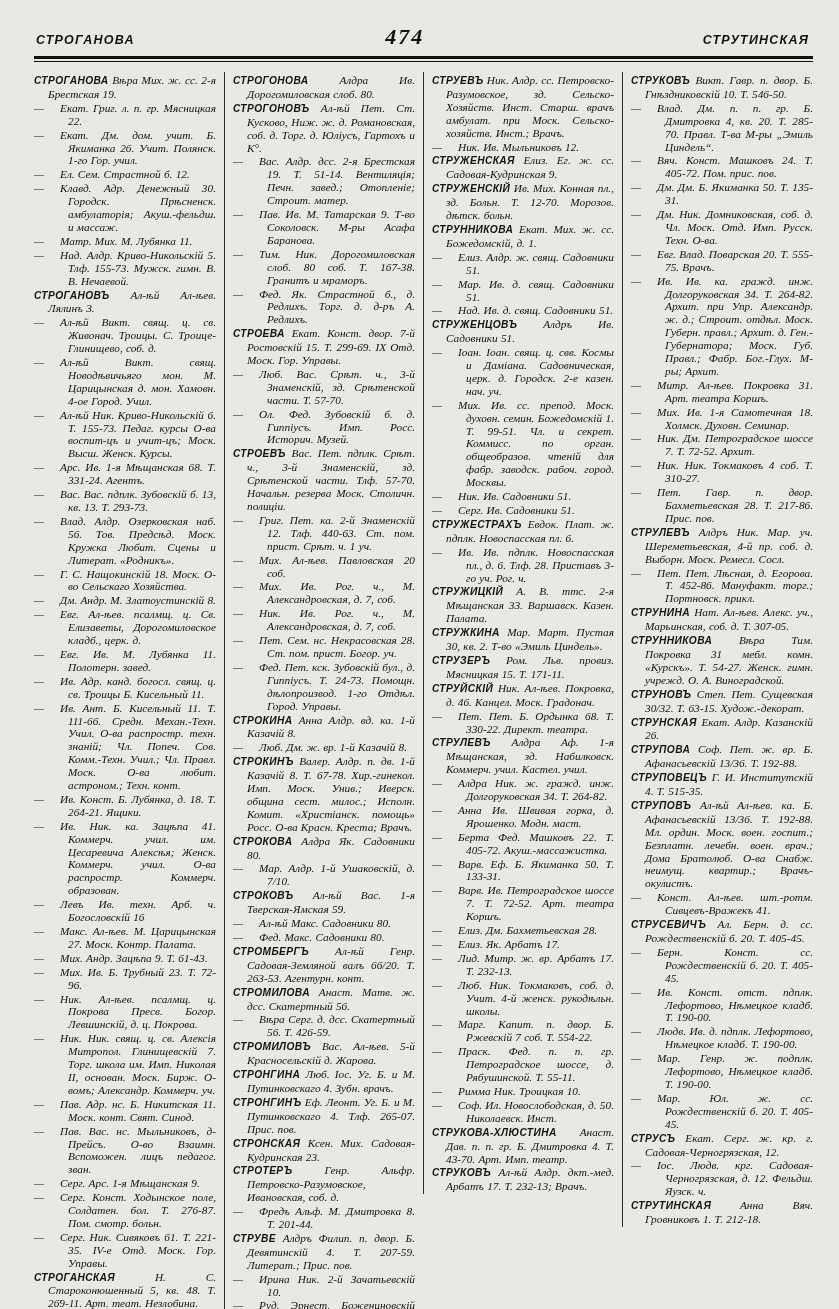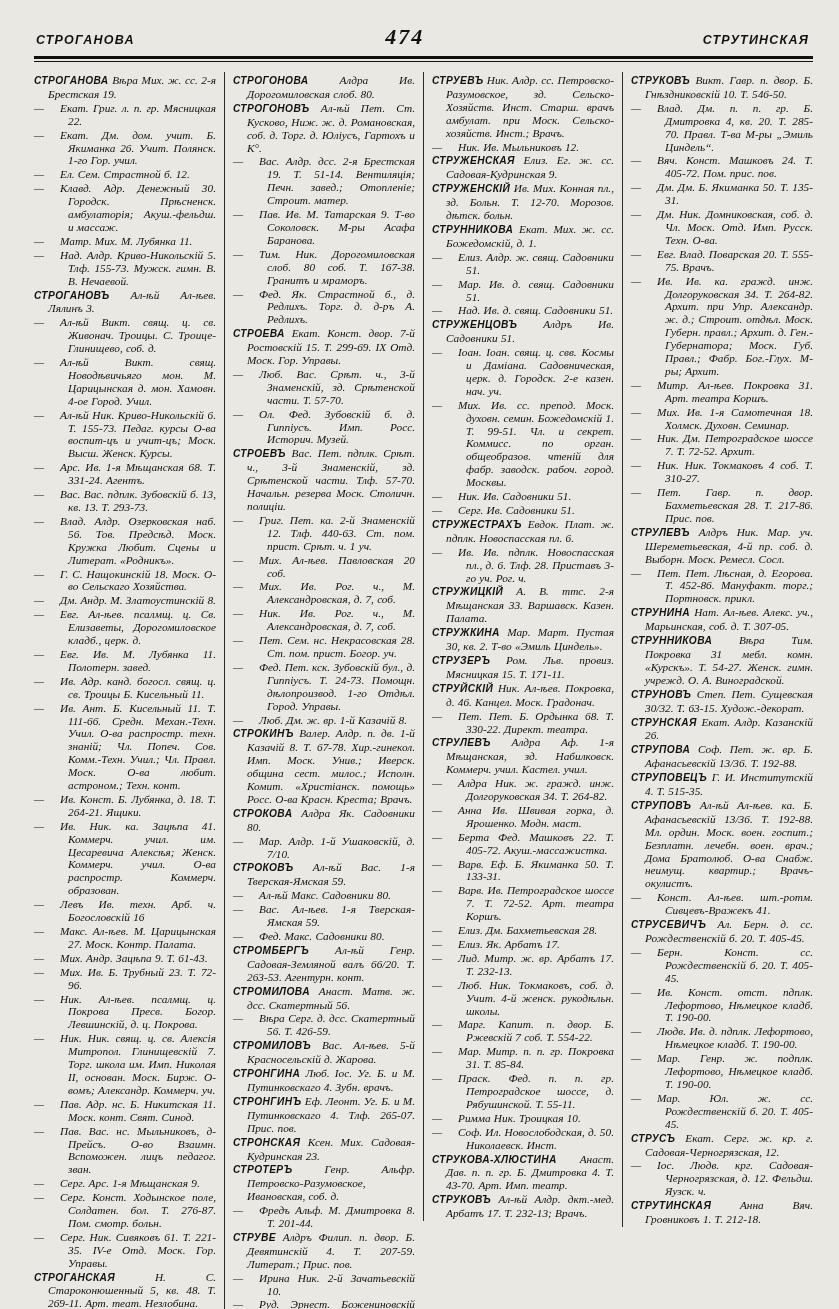--- a/index.html
+++ b/index.html
@@ -98,27 +98,27 @@
         <p class="entry"><b class="h">СТРОЕВА</b> Екат. Конст. двор. 7-й Ростовскій 15. Т. 299-69. IX Отд. Моск. Гор. Управы.</p>
         <p class="entry dash"><span class="dash">—</span>Люб. Вас. Срѣт. ч., 3-й Знаменскій, зд. Срѣтенской части. Т. 57-70.</p>
         <p class="entry dash"><span class="dash">—</span>Ол. Фед. Зубовскій б. д. Гиппіусъ. Имп. Росс. Историч. Музей.</p>
         <p class="entry"><b class="h">СТРОЕВЪ</b> Вас. Пет. пдплк. Срѣт. ч., 3-й Знаменскій, зд. Срѣтенской части. Тлф. 57-70. Начальн. резерва Моск. Столичн. полиціи.</p>
         <p class="entry dash"><span class="dash">—</span>Григ. Пет. ка. 2-й Знаменскій 12. Тлф. 440-63. Ст. пом. прист. Срѣт. ч. 1 уч.</p>
         <p class="entry dash"><span class="dash">—</span>Мих. Ал-ѣев. Павловская 20 соб.</p>
         <p class="entry dash"><span class="dash">—</span>Мих. Ив. Рог. ч., М. Александровская, д. 7, соб.</p>
         <p class="entry dash"><span class="dash">—</span>Ник. Ив. Рог. ч., М. Александровская, д. 7, соб.</p>
         <p class="entry dash"><span class="dash">—</span>Пет. Сем. нс. Некрасовская 28. Ст. пом. прист. Богор. уч.</p>
         <p class="entry dash"><span class="dash">—</span>Фед. Пет. кск. Зубовскій бул., д. Гиппіусъ. Т. 24-73. Помощн. дѣлопроизвод. 1-го Отдѣл. Город. Управы.</p>
+        <p class="entry"><b class="h">СТРОКИНА</b> Анна Алдр. вд. ка. 1-й Казачій 8.</p>
         <p class="entry dash"><span class="dash">—</span>Люб. Дм. ж. вр. 1-й Казачій 8.</p>
         <p class="entry"><b class="h">СТРОКИНЪ</b> Валер. Алдр. п. дв. 1-й Казачій 8. Т. 67-78. Хир.-гинекол. Имп. Моск. Унив.; Иверск. община сест. милос.; Исполн. Комит. «Христіанск. помощь» Росс. О-ва Красн. Креста; Врачъ.</p>
         <p class="entry"><b class="h">СТРОКОВА</b> Алдра Як. Садовники 80.</p>
         <p class="entry dash"><span class="dash">—</span>Мар. Алдр. 1-й Ушаковскій, д. 7/10.</p>
         <p class="entry"><b class="h">СТРОКОВЪ</b> Ал-ѣй Вас. 1-я Тверская-Ямская 59.</p>
         <p class="entry dash"><span class="dash">—</span>Ал-ѣй Макс. Садовники 80.</p>
-        <p class="entry dash"><span class="dash">—</span>Вас. Ал-ѣев. 1-я Тверская-Ямская 59.</p>
         <p class="entry dash"><span class="dash">—</span>Фед. Макс. Садовники 80.</p>
         <p class="entry"><b class="h">СТРОМБЕРГЪ</b> Ал-ѣй Генр. Садовая-Земляной валъ 66/20. Т. 263-53. Агентурн. конт.</p>
         <p class="entry"><b class="h">СТРОМИЛОВА</b> Анаст. Матв. ж. дсс. Скатертный 56.</p>
         <p class="entry dash"><span class="dash">—</span>Вѣра Серг. д. дсс. Скатертный 56. Т. 426-59.</p>
         <p class="entry"><b class="h">СТРОМИЛОВЪ</b> Вас. Ал-ѣев. 5-й Красносельскій д. Жарова.</p>
         <p class="entry"><b class="h">СТРОНГИНА</b> Люб. Іос. Уг. Б. и М. Путинковскаго 4. Зубн. врачъ.</p>
         <p class="entry"><b class="h">СТРОНГИНЪ</b> Еф. Леонт. Уг. Б. и М. Путинковскаго 4. Тлф. 265-07. Прис. пов.</p>
         <p class="entry"><b class="h">СТРОНСКАЯ</b> Ксен. Мих. Садовая-Кудринская 23.</p>
         <p class="entry"><b class="h">СТРОТЕРЪ</b> Генр. Альфр. Петровско-Разумовское, Ивановская, соб. д.</p>
         <p class="entry dash"><span class="dash">—</span>Фредъ Альф. М. Дмитровка 8. Т. 201-44.</p>
@@ -151,21 +151,20 @@
         <p class="entry dash"><span class="dash">—</span>Алдра Ник. ж. гражд. инж. Долгоруковская 34. Т. 264-82.</p>
         <p class="entry dash"><span class="dash">—</span>Анна Ив. Швивая горка, д. Ярошенко. Модн. маст.</p>
         <p class="entry dash"><span class="dash">—</span>Берта Фед. Машковъ 22. Т. 405-72. Акуш.-массажистка.</p>
         <p class="entry dash"><span class="dash">—</span>Варв. Еф. Б. Якиманка 50. Т. 133-31.</p>
         <p class="entry dash"><span class="dash">—</span>Варв. Ив. Петроградское шоссе 7. Т. 72-52. Арт. театра Коршъ.</p>
         <p class="entry dash"><span class="dash">—</span>Елиз. Дм. Бахметьевская 28.</p>
         <p class="entry dash"><span class="dash">—</span>Елиз. Як. Арбатъ 17.</p>
         <p class="entry dash"><span class="dash">—</span>Лид. Митр. ж. вр. Арбатъ 17. Т. 232-13.</p>
         <p class="entry dash"><span class="dash">—</span>Люб. Ник. Токмаковъ, соб. д. Учит. 4-й женск. рукодѣльн. школы.</p>
         <p class="entry dash"><span class="dash">—</span>Марг. Капит. п. двор. Б. Ржевскій 7 соб. Т. 554-22.</p>
-        <p class="entry dash"><span class="dash">—</span>Мар. Митр. п. п. гр. Покровка 31. Т. 85-84.</p>
         <p class="entry dash"><span class="dash">—</span>Праск. Фед. п. п. гр. Петроградское шоссе, д. Рябушинской. Т. 55-11.</p>
         <p class="entry dash"><span class="dash">—</span>Римма Ник. Троицкая 10.</p>
         <p class="entry dash"><span class="dash">—</span>Соф. Ил. Новослободская, д. 50. Николаевск. Инст.</p>
         <p class="entry"><b class="h">СТРУКОВА-ХЛЮСТИНА</b> Анаст. Дав. п. п. гр. Б. Дмитровка 4. Т. 43-70. Арт. Имп. театр.</p>
         <p class="entry"><b class="h">СТРУКОВЪ</b> Ал-ѣй Алдр. дкт.-мед. Арбатъ 17. Т. 232-13; Врачъ.</p>
       </div>
       <div class="col">
         <p class="entry"><b class="h">СТРУКОВЪ</b> Викт. Гавр. п. двор. Б. Гнѣздниковскій 10. Т. 546-50.</p>
         <p class="entry dash"><span class="dash">—</span>Влад. Дм. п. п. гр. Б. Дмитровка 4, кв. 20. Т. 285-70. Правл. Т-ва М-ры „Эмиль Циндель“.</p>
         <p class="entry dash"><span class="dash">—</span>Вяч. Конст. Машковъ 24. Т. 405-72. Пом. прис. пов.</p>

